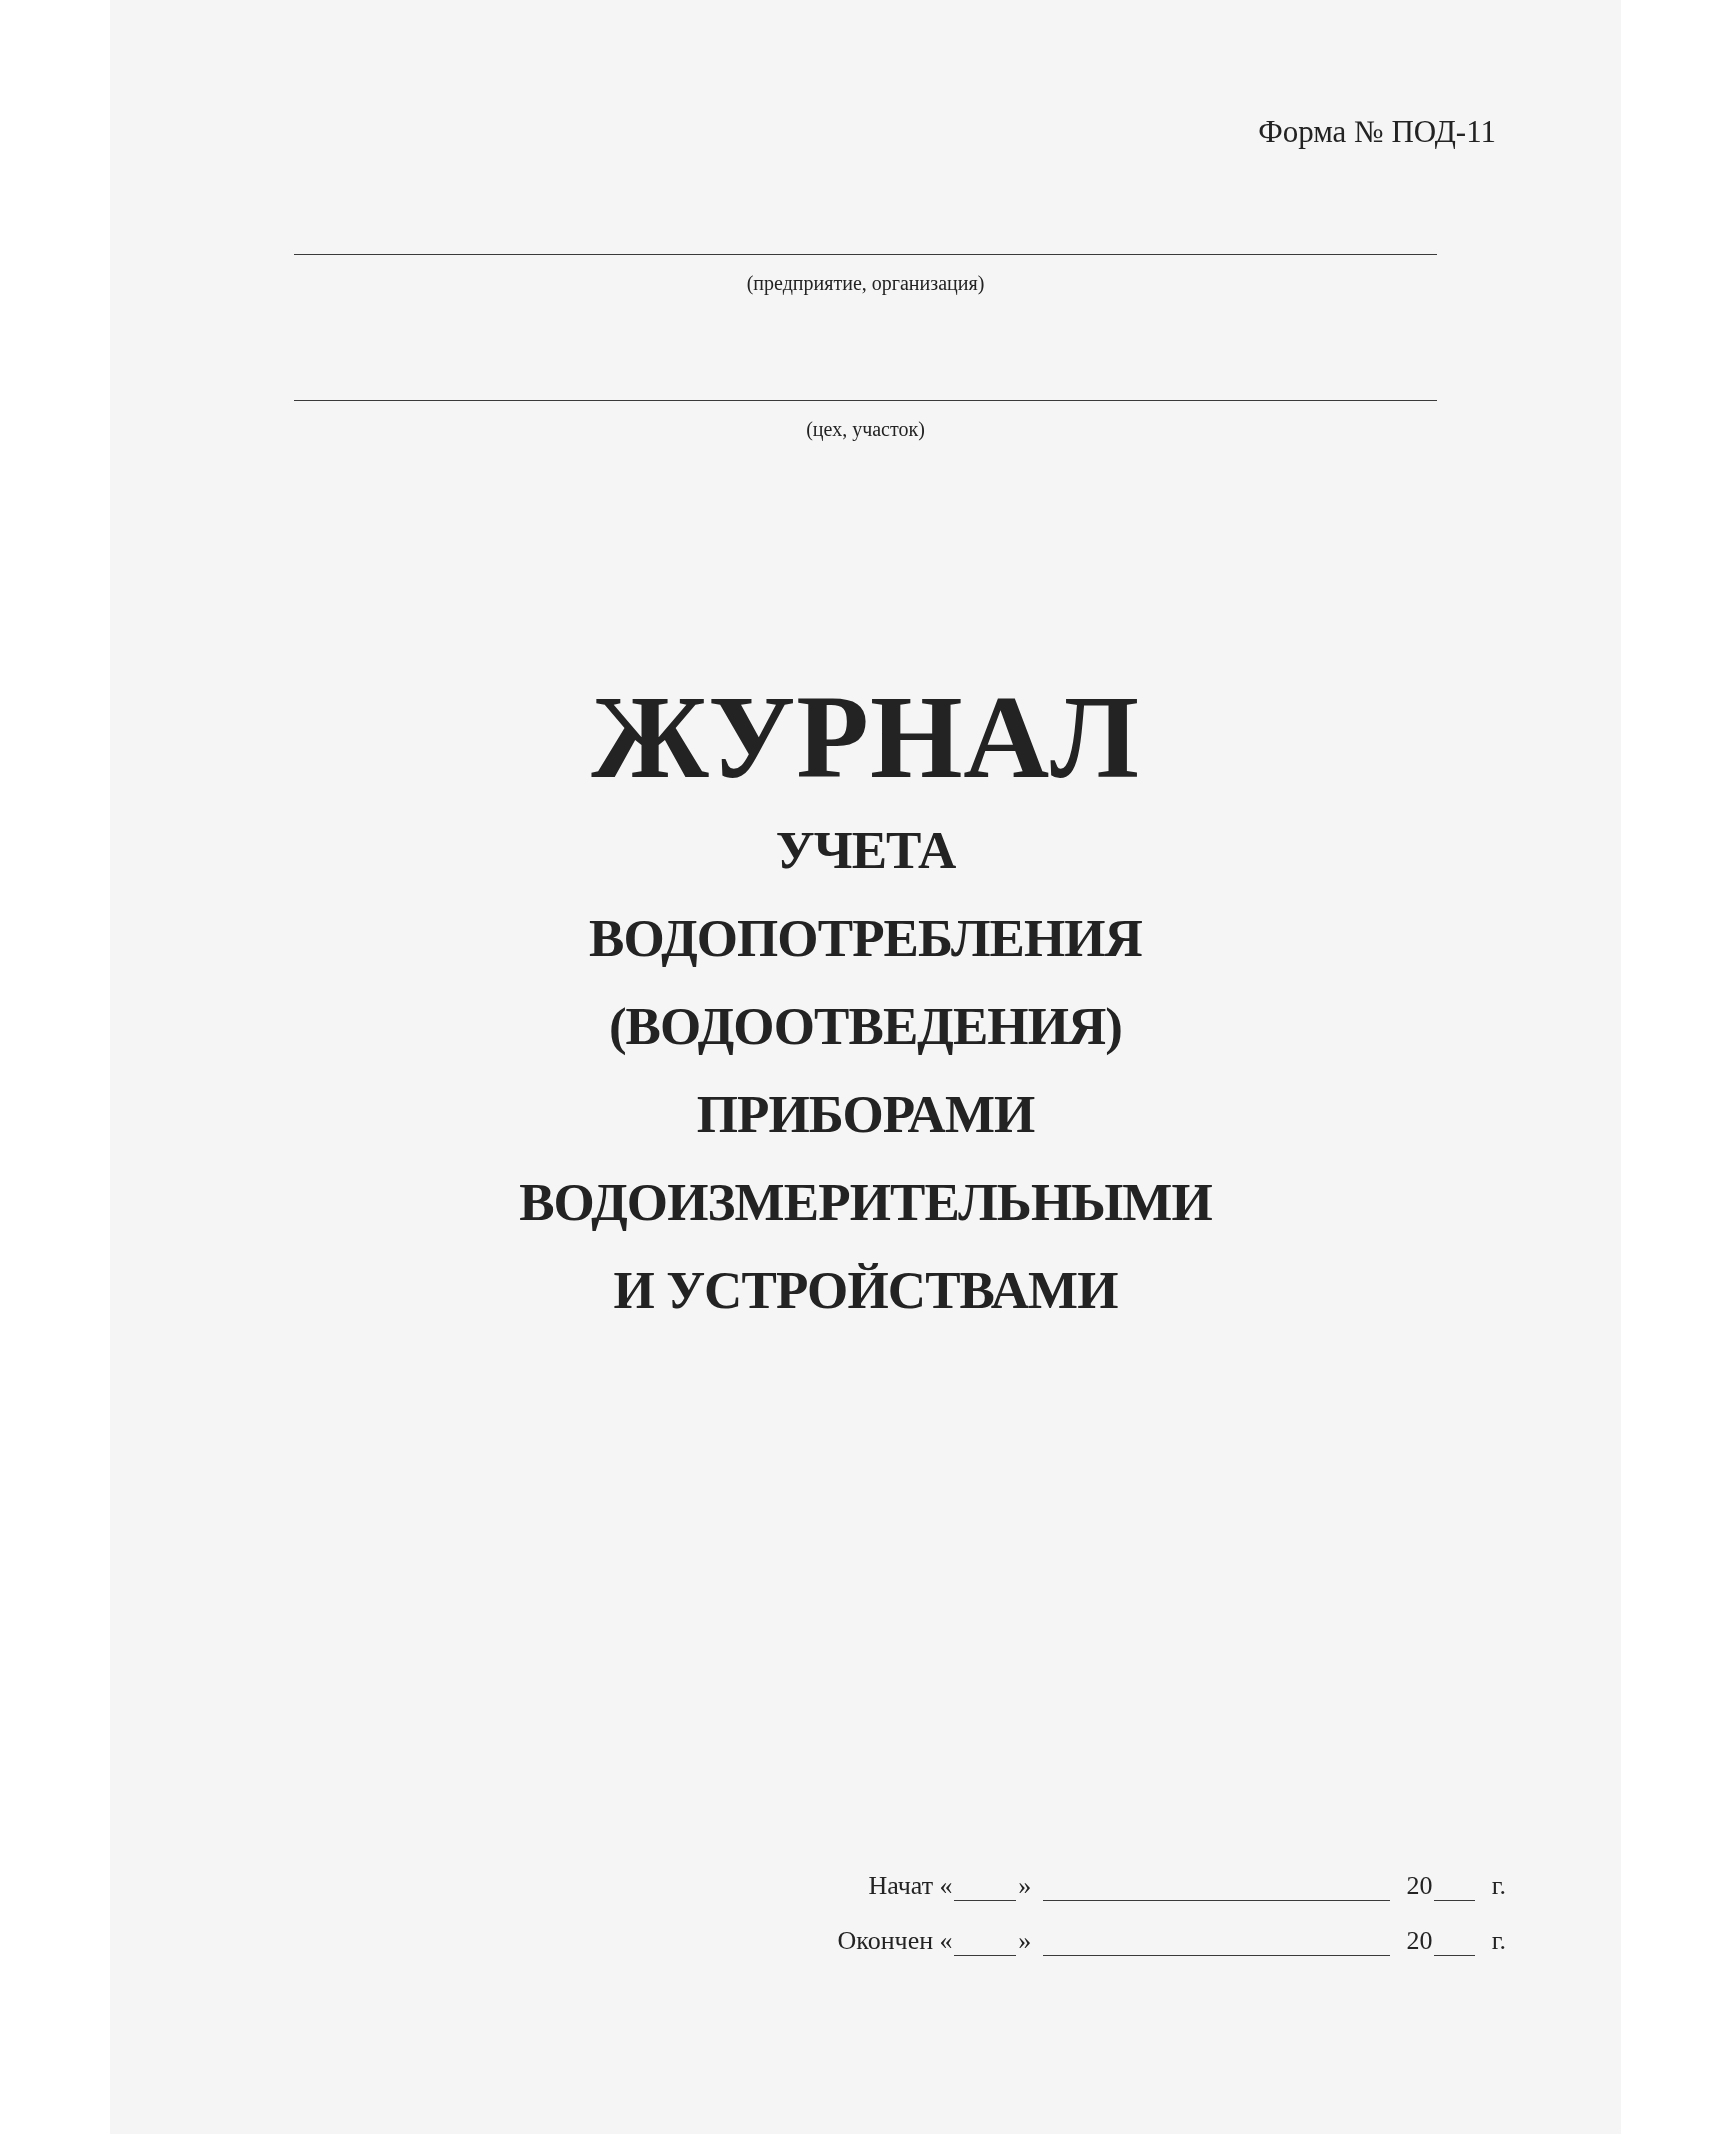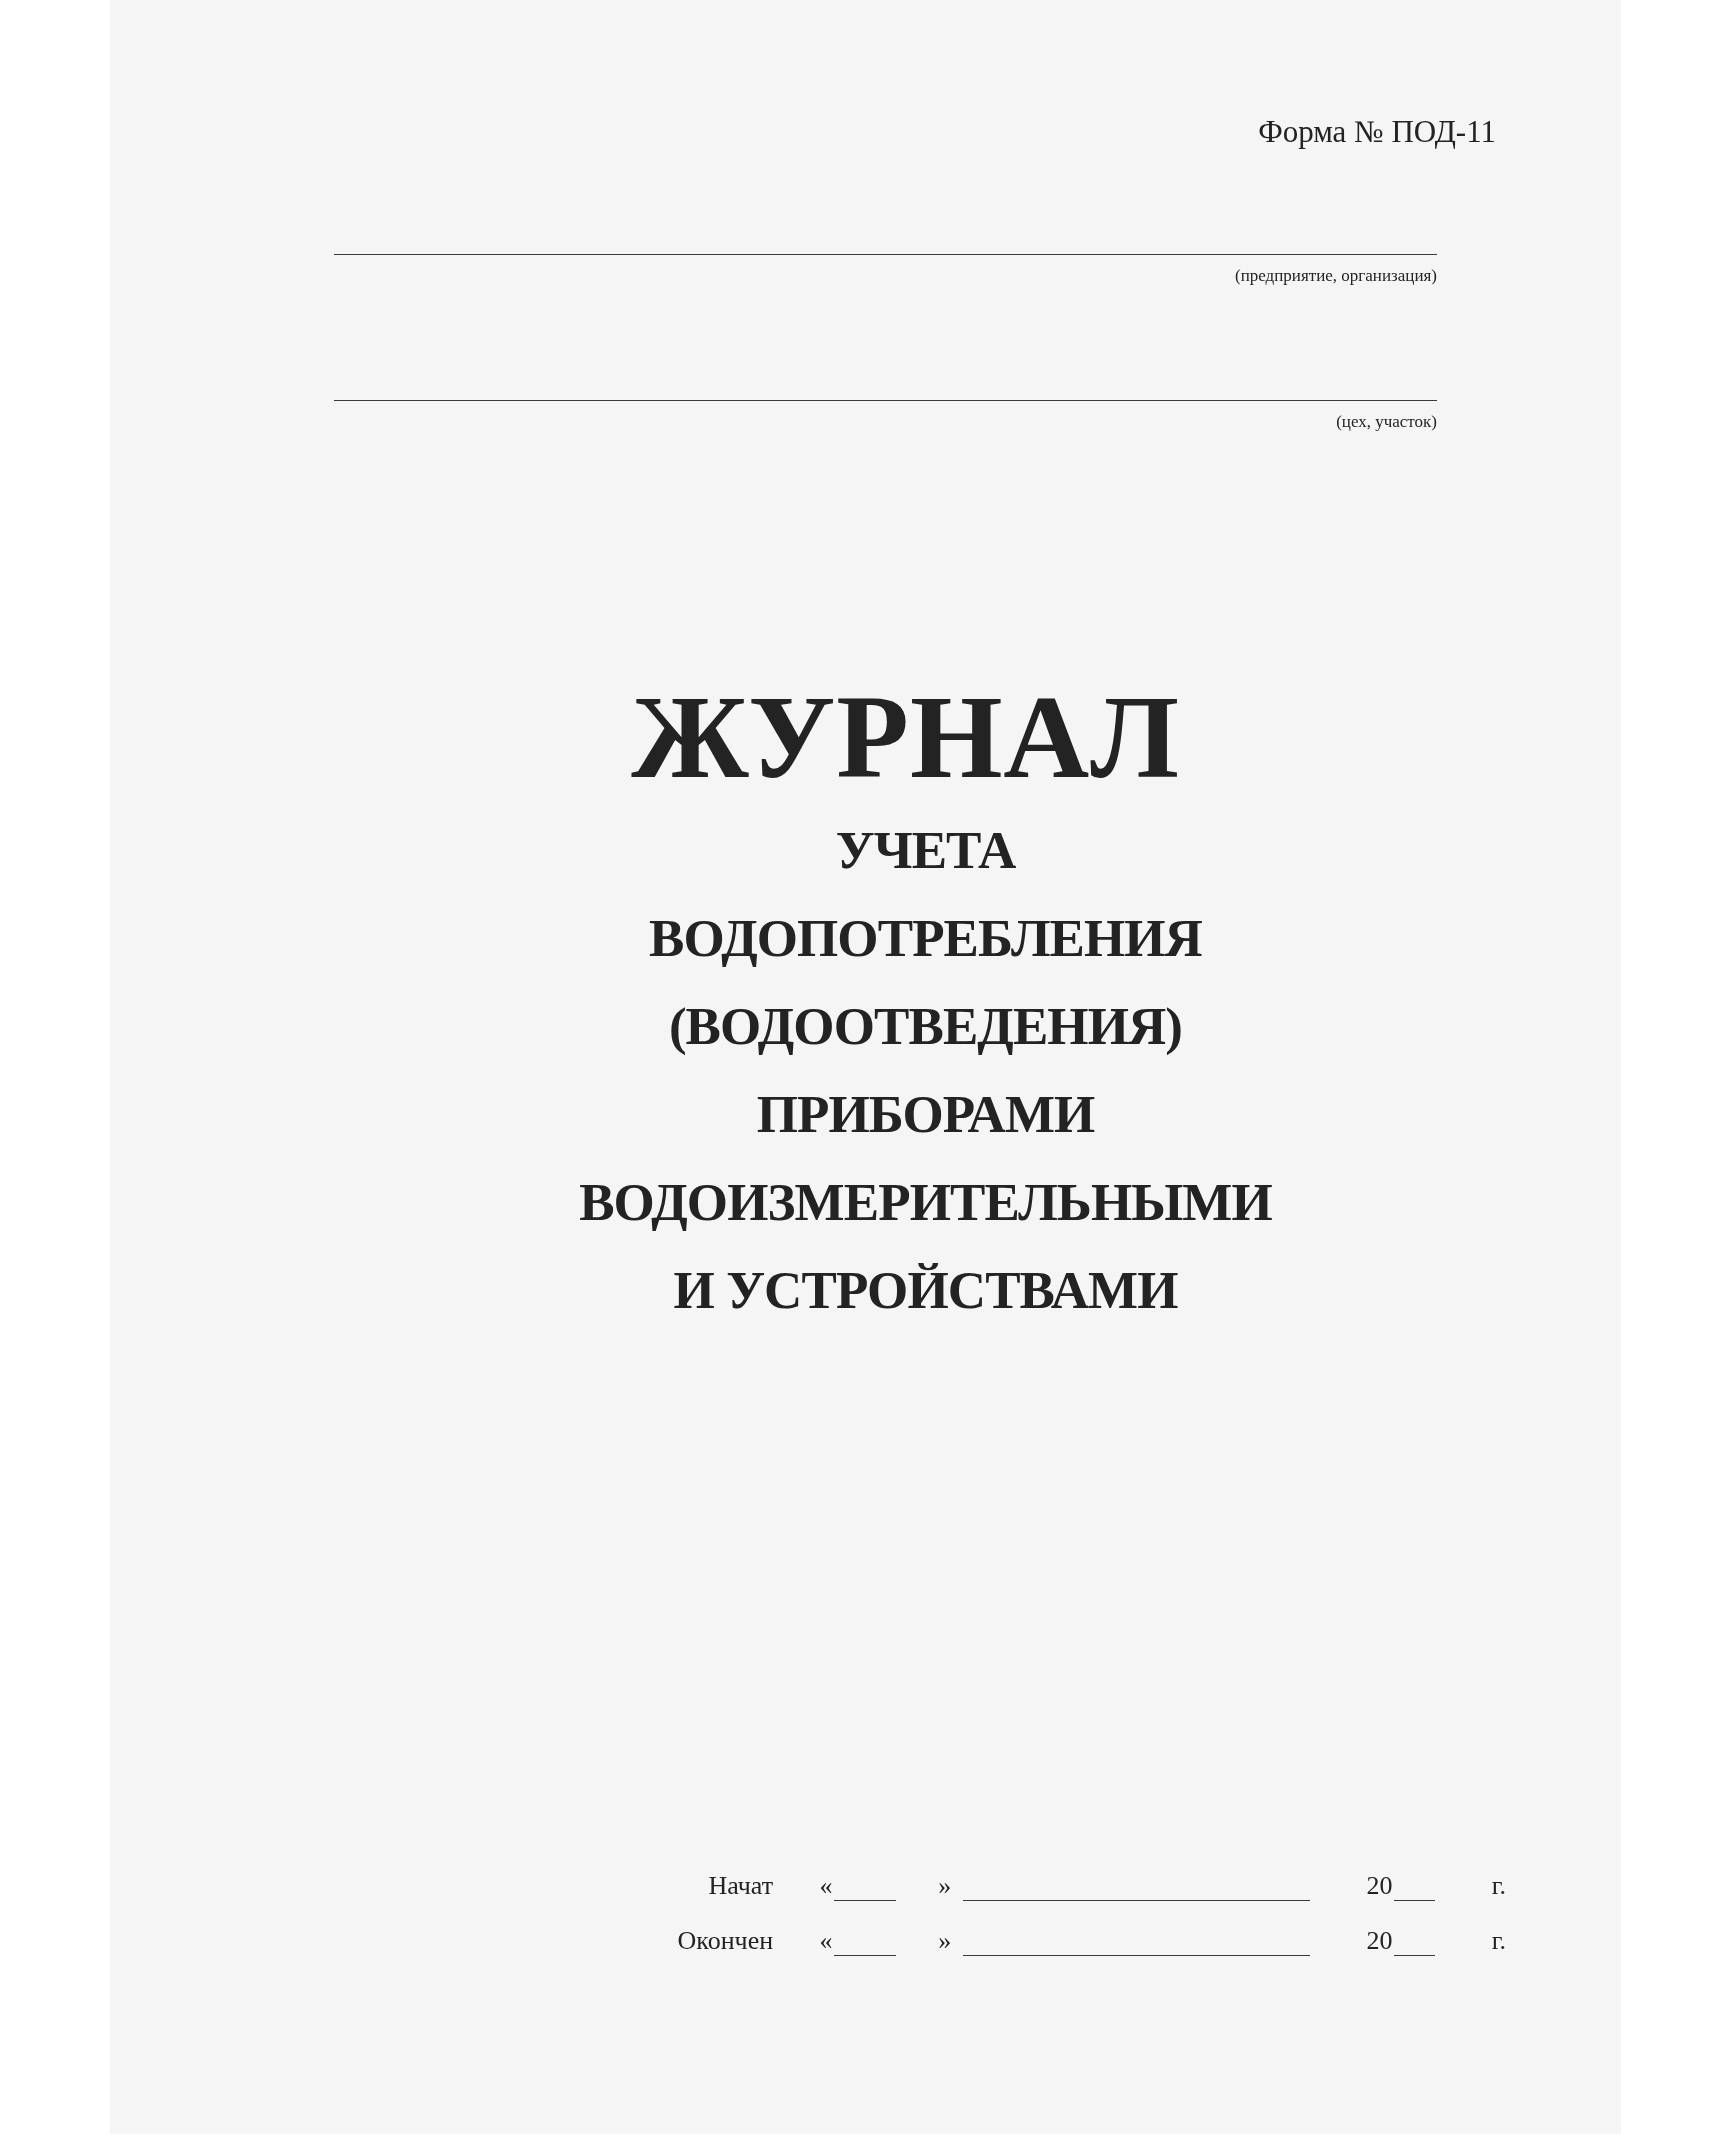--- a/index.html
+++ b/index.html
@@ -1,21 +1,21 @@
 <!DOCTYPE html>
 <html style="--ink: #232323; --rule: #3a3a3a; --paper: #f5f5f6; --backdrop: #ffffff;font-size:14.6px"><head>
 <meta charset="utf-8">
 <style>
   :root{
     --ink:#232323;
     --rule:#3a3a3a;
     --paper:#f5f5f6;
     --backdrop:#ffffff;
   }
-  *{box-sizing:border-box;padding-left:40px;}
+  *{box-sizing:border-box;}
   html,body{margin:0;padding:0;}
   body{
     background:var(--backdrop);
     font-family:"Liberation Serif","DejaVu Serif",serif;
     color:var(--ink);
   }
   .canvas{
     position:relative;
     width:1732px;
     height:2137px;
@@ -42,24 +42,23 @@
     position:absolute;
     left:184px;
     width:1143px;
     text-align:center;
   }
   .fill-field .rule{
     height:0;
     border-top:1.8px solid var(--rule);
   }
   .fill-field .caption{
-    margin-top:11px;
-    font-size:17px;
+    margin-top:17px;
+    font-size:20px;
     line-height:1.15;
-    text-align:right;
   }
   .field-org{top:254px;}
   .field-dept{top:400px;}
   .title-block{
     position:absolute;
     left:0;
     top:678px;
     width:100%;
     text-align:center;
     font-weight:bold;

